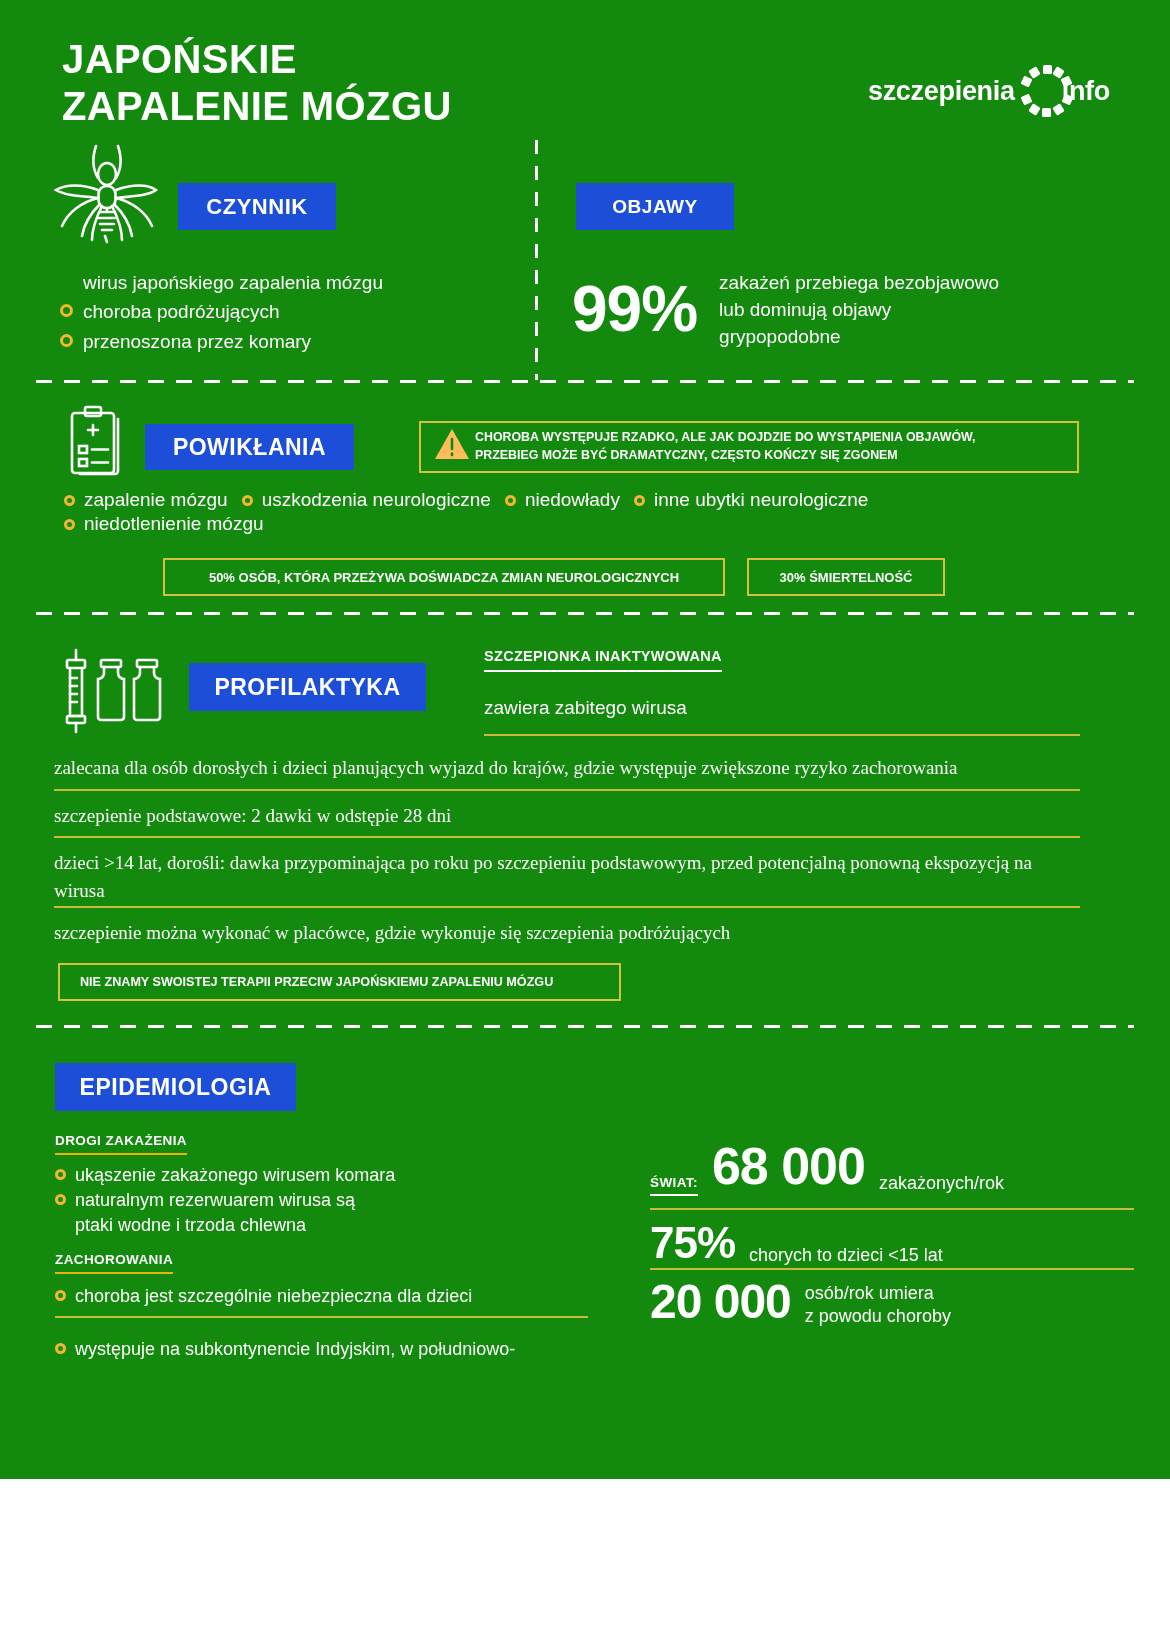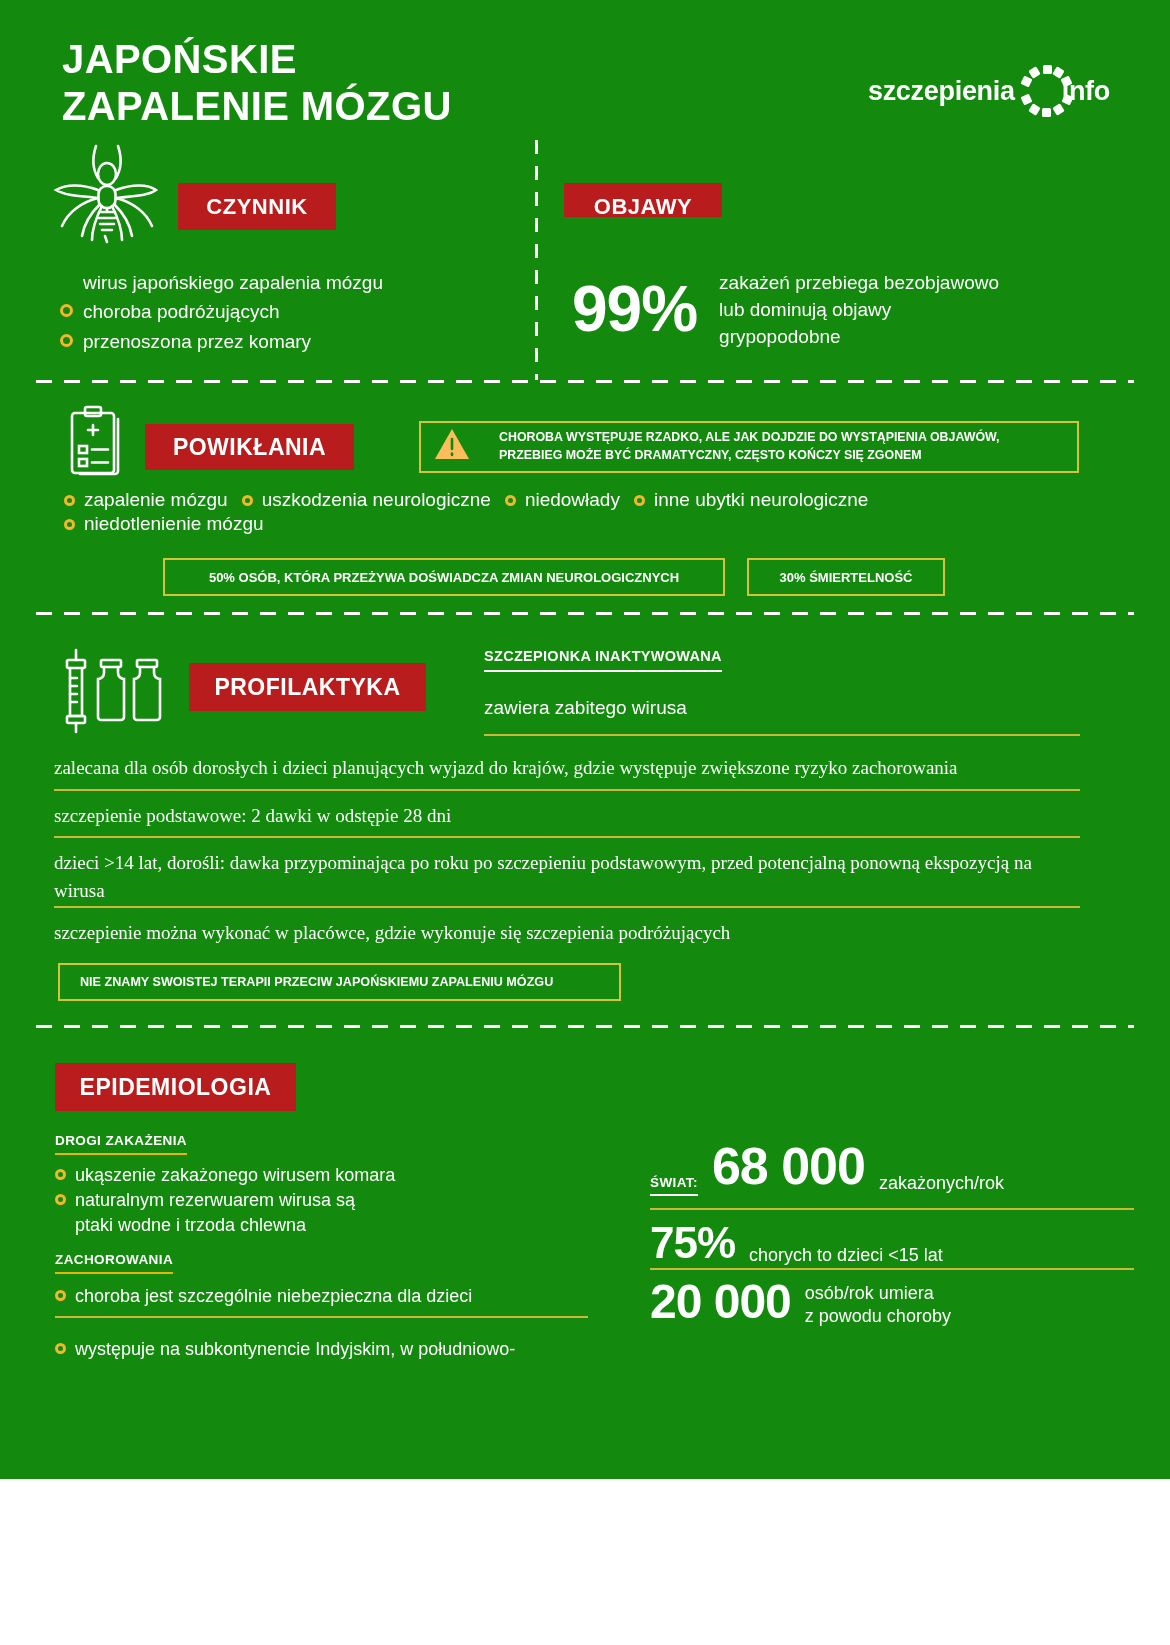--- a/index.html
+++ b/index.html
@@ -23,21 +23,21 @@
     position: absolute;
     left: 0; top: 0;
     width: 1170px;
     height: 1479px;
     background: #138a0e;
   }
 
   
   .tag {
     display: inline-block;
-    background: #b91c1c;
+    background: #1d4ed8;
     color: #ffffff;
     font-weight: bold;
     letter-spacing: 0.5px;
     text-align: center;
   }
 
   .bullet {
     display: inline-block;
     width: 13px; height: 13px;
     border: 3px solid #f0b82e;
@@ -115,22 +115,22 @@
   }
   #czynnik-list {
     position: absolute; left: 60px; top: 268px;
     width: 460px; color: #ffffff; font-size: 19px; line-height: 1.55;
   }
   #czynnik-list .row { display: flex; gap: 10px; align-items: flex-start; text-align: right; }
   #czynnik-list .row.noBullet { padding-left: 23px; }
 
   
   #tag-objawy {
-    position: absolute; left: 564px; top: 183px;
-    width: 158px; height: 34px; line-height: 47px; font-size: 22px;
+    position: absolute; left: 576px; top: 183px;
+    width: 158px; height: 47px; line-height: 47px; font-size: 19px;
   }
   #objawy-stat {
     position: absolute; left: 572px; top: 268px;
     display: flex; align-items: center; gap: 22px;
   }
   #objawy-stat .big {
     color: #ffffff; font-size: 64px; font-weight: bold; letter-spacing: -1px;
   }
   #objawy-stat .desc {
     color: #ffffff; font-size: 19px; line-height: 1.42; padding-top: 2px;
@@ -138,21 +138,21 @@
 
   
   #clipboard-icon { position: absolute; left: 68px; top: 405px; }
   #tag-powiklania {
     position: absolute; left: 145px; top: 424px;
     width: 209px; height: 46px; line-height: 46px; font-size: 23px;
   }
   #warn-box {
     position: absolute; left: 419px; top: 421px;
     width: 660px; height: 52px;
-    padding: 4px 12px; gap: 28px;
+    padding: 4px 12px; gap: 4px;
     font-size: 12.4px; line-height: 1.42;
   }
   #powiklania-bullets {
     position: absolute; left: 64px; top: 489px;
     width: 1010px; color: #ffffff; font-size: 19px;
     display: flex; flex-wrap: wrap; column-gap: 14px; row-gap: 2px;
   }
   #powiklania-bullets .item { display: flex; gap: 9px; align-items: flex-start; }
   #stat-box-1 {
     position: absolute; left: 163px; top: 558px;

